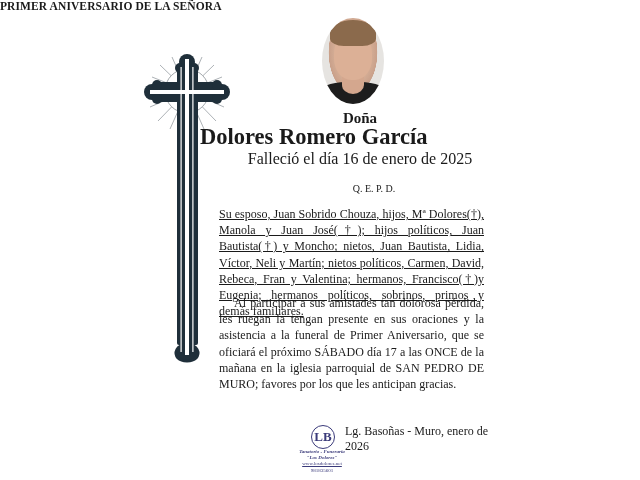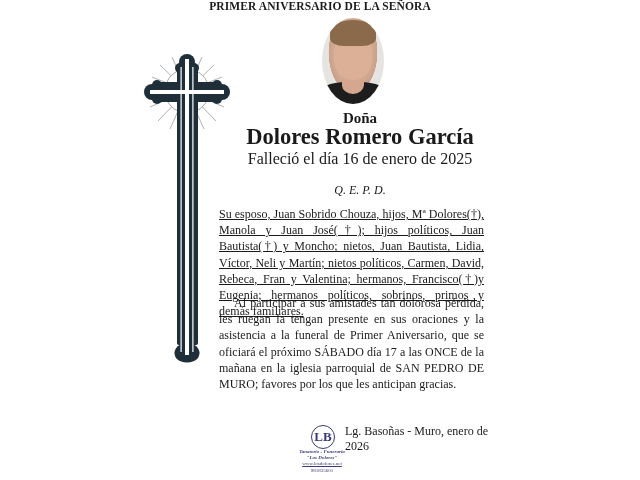--- a/index.html
+++ b/index.html
@@ -1,29 +1,29 @@
 <!DOCTYPE html>
 <html><head>
   <meta charset="utf-8">
   <style>
     html, body { margin:0; padding:0; background:#ffffff; }
     body { width:640px; height:480px; position:relative; overflow:hidden;
            font-family:"Liberation Serif", "DejaVu Serif", serif; color:#1a1a1a; }
     .abs { position:absolute; }
-    .heading { left:0; width:640px; top:0; text-align:center; font-weight:bold; font-size:11.5px; letter-spacing:0.1px; }
+    .heading { left:0; width:640px; top:0; text-align:left; font-weight:bold; font-size:11.5px; letter-spacing:0.1px; }
     .photo { left:322px; top:18px; width:62px; height:86px; border-radius:50%; overflow:hidden;
              background:radial-gradient(ellipse at 50% 40%, #e8c9b0 0%, #d9b39a 35%, #c9a08a 55%, #e6e4e1 56%); }
     .photo .hair { position:absolute; left:8px; top:2px; width:46px; height:26px; border-radius:50% 50% 30% 30%; background:#8b6a4c; }
     .photo .face { position:absolute; left:12px; top:14px; width:38px; height:48px; border-radius:45%; background:#dcb096; }
     .photo .shirt { position:absolute; left:-4px; top:64px; width:70px; height:30px; border-radius:40% 40% 0 0; background:#1d1d1d; }
     .photo .neck { position:absolute; left:20px; top:58px; width:22px; height:18px; border-radius:0 0 50% 50%; background:#d4a78e; }
     .dona { left:230px; width:260px; top:110px; text-align:center; font-weight:bold; font-size:15px; }
-    .name { left:200px; width:320px; top:124px; text-align:center; font-weight:bold; font-size:22.5px; }
+    .name { left:200px; width:320px; top:124px; font-weight:bold; font-size:22.5px; }
     .died { left:230px; width:260px; top:152px; text-align:center; font-size:16px; line-height:13px; }
-    .qepd { left:230px; width:260px; top:183px; text-align:center; font-style:italic; font-size:12px; }
+    .qepd { left:244px; width:260px; top:183px; text-align:center; font-size:10px; }
     .para { left:219px; width:265px; text-align:justify; font-size:12px; line-height:16.2px; }
     .p1 { top:206px;text-decoration:underline; }
     .p2 { top:295px; text-indent:15px; }
     .para b { font-weight:normal; }
     .place { left:345px; width:154px; top:404px; text-align:left; font-size:12px;margin-top:20px; }
     .logo { left:311px; top:425px; width:22px; height:22px; border:1.5px solid #3a3a7a; border-radius:50%;
             color:#3a3a7a; font-size:13px; text-align:center; line-height:22px; font-weight:bold; }
     .company { left:270px; width:104px; top:449px; text-align:center; font-size:5px; line-height:6.2px; color:#3a3a7a; }
     .company .i { font-style:italic; font-weight:bold; }
     .company .u { text-decoration:underline; }

